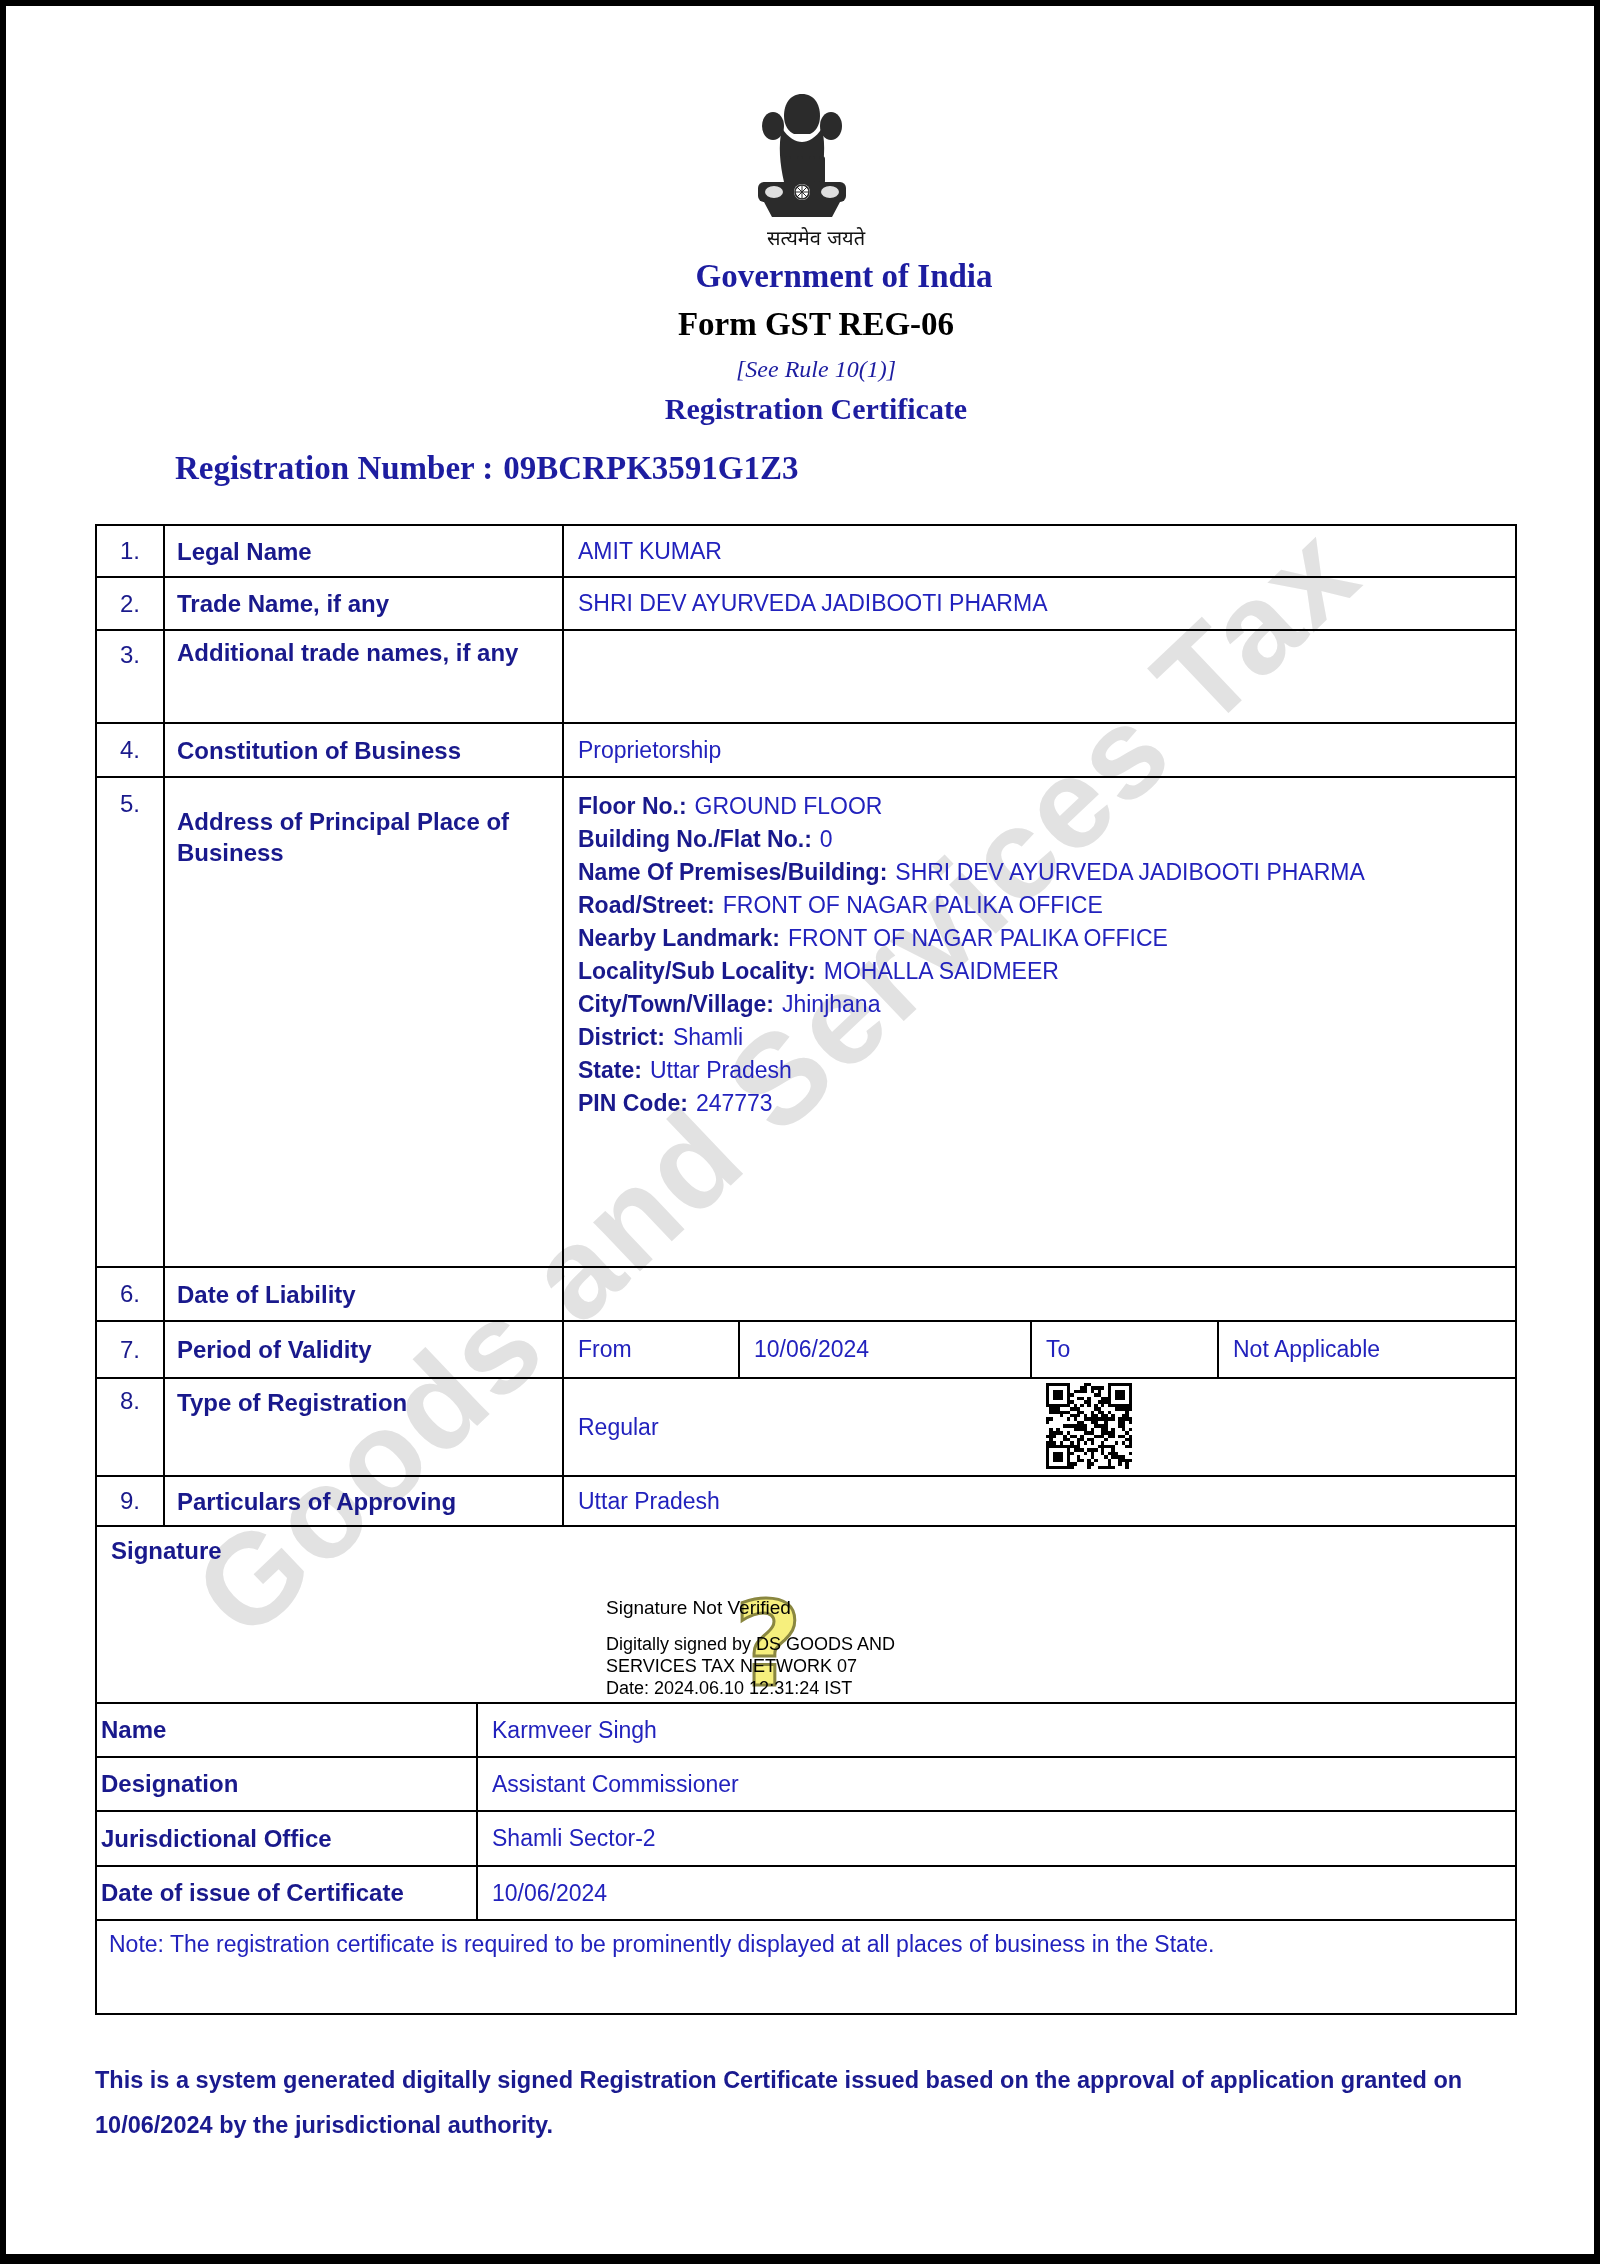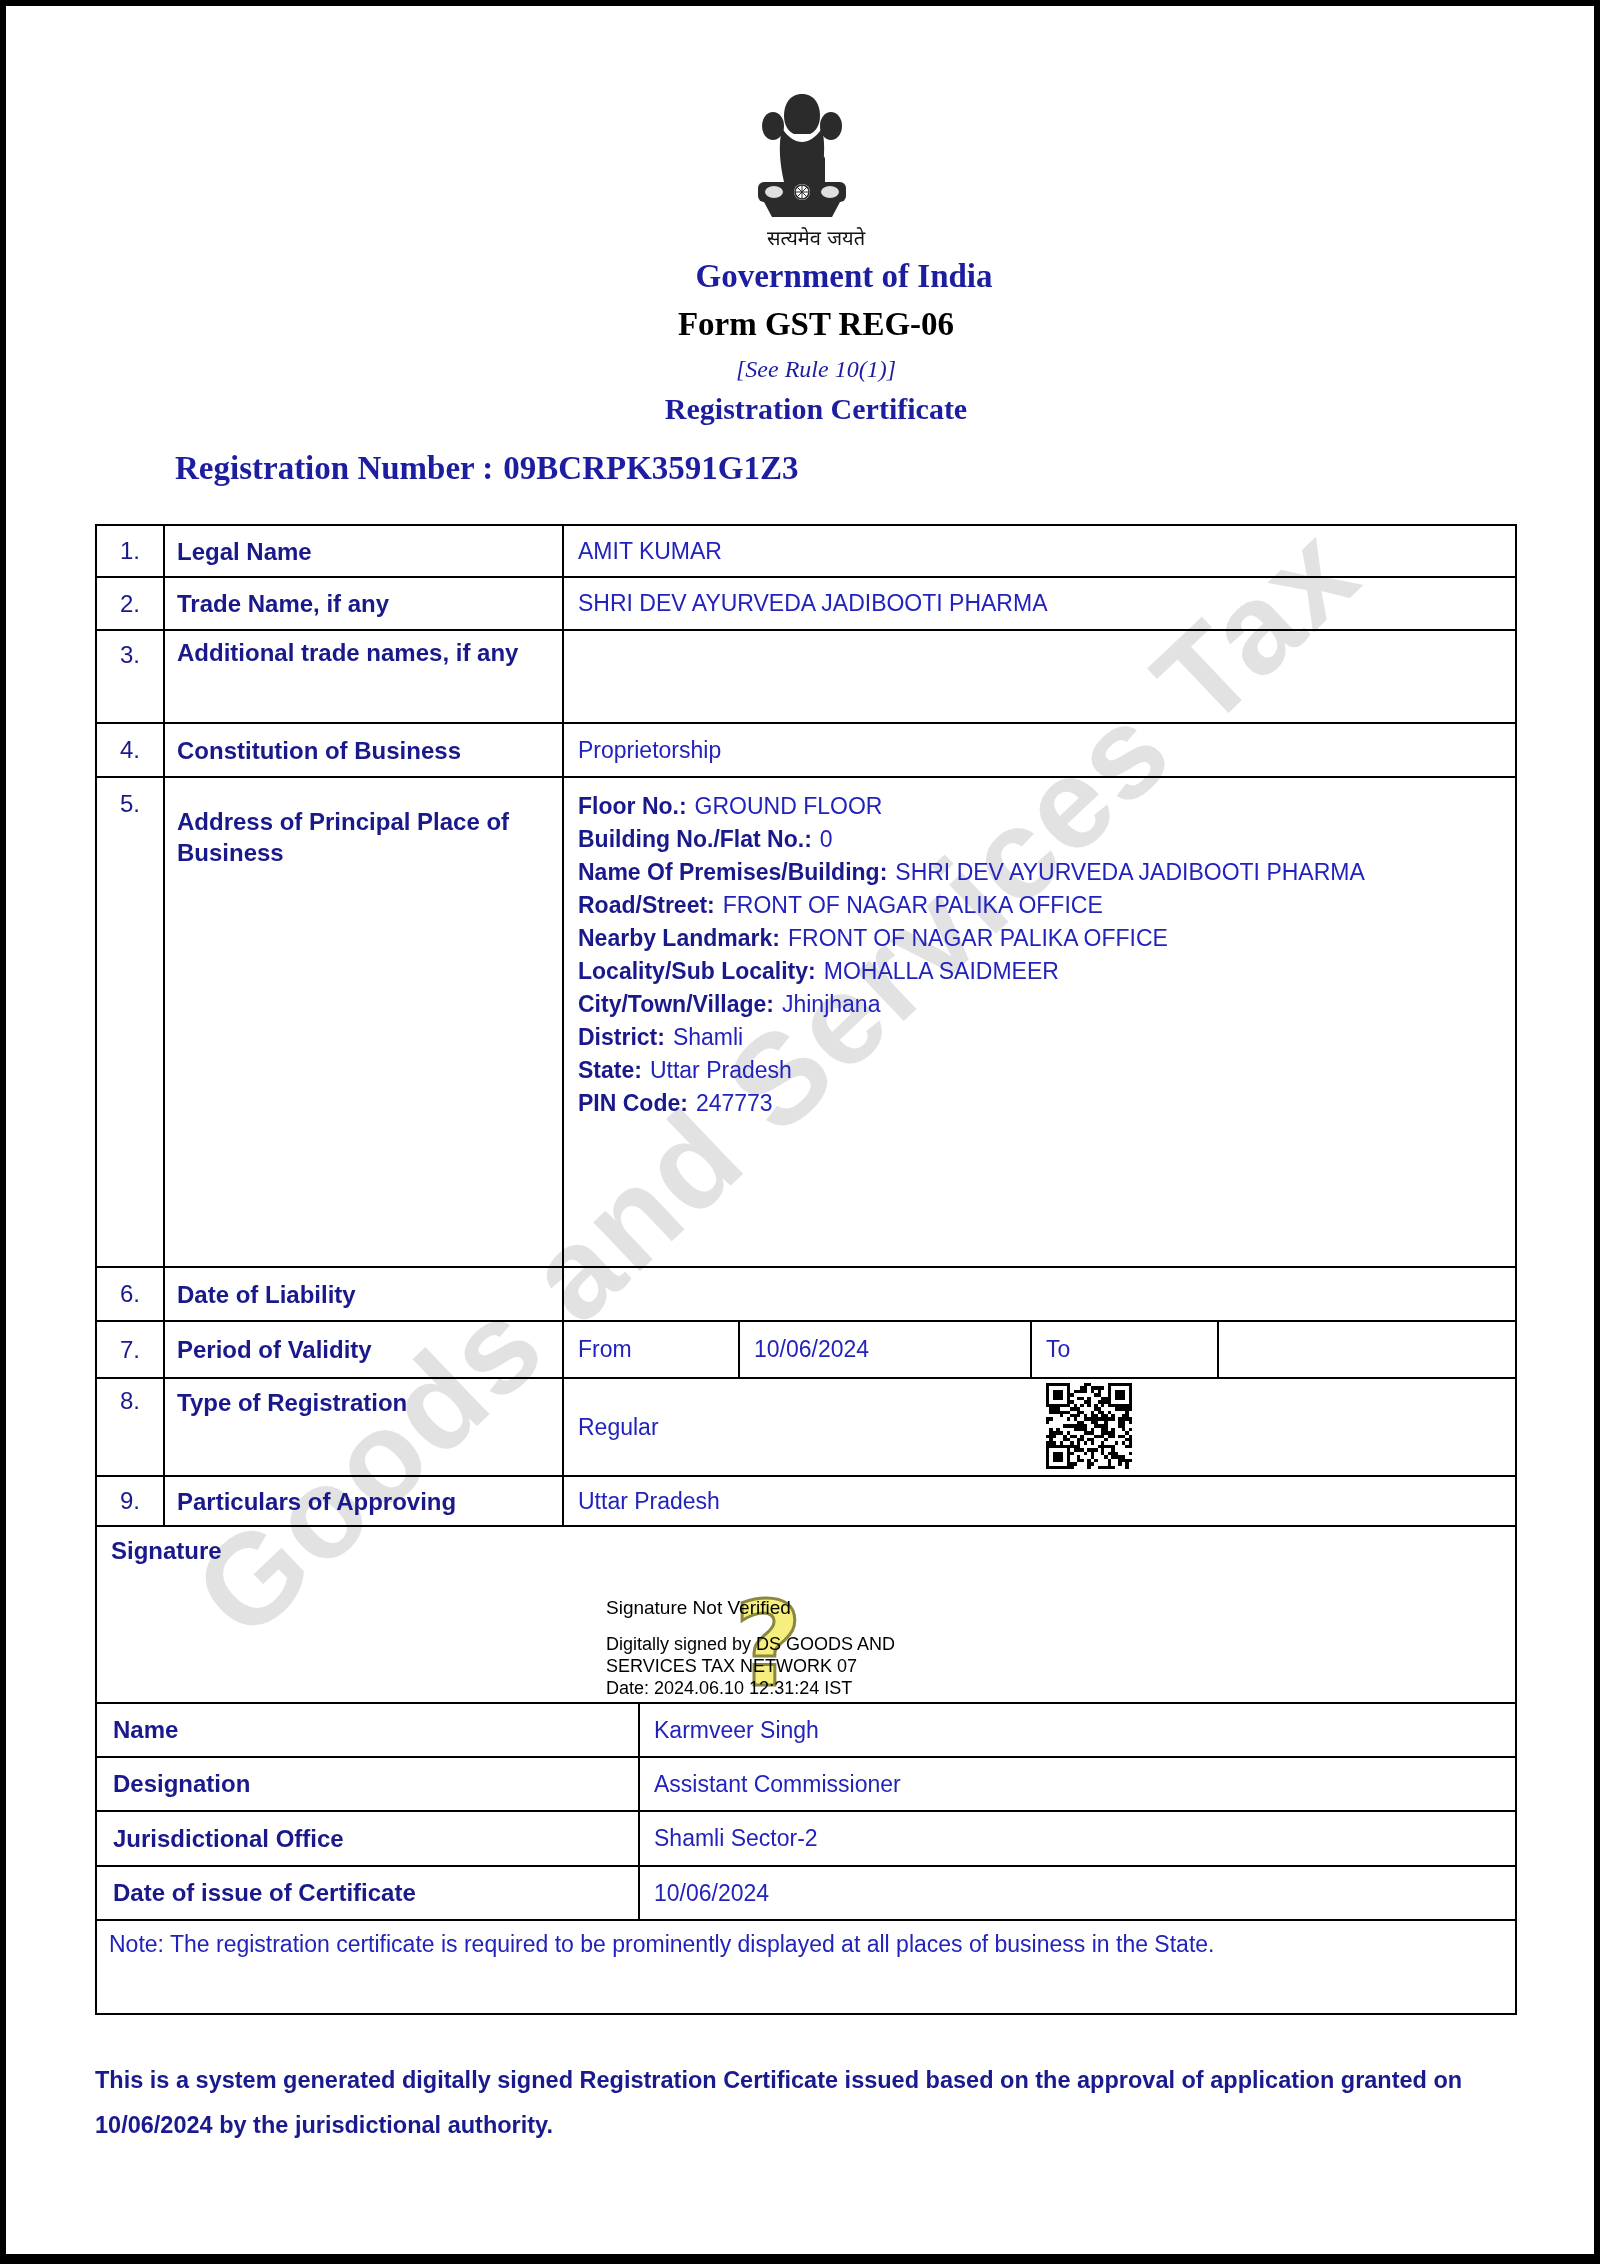--- a/index.html
+++ b/index.html
@@ -63,21 +63,21 @@
   .sig-label{font-weight:bold;font-size:24px;color:#19198c;}
   .stamp{position:absolute;left:509px;top:70px;font-size:18px;color:#000;z-index:2;}
   .stamp .l1{font-size:19px;margin-bottom:14px;position:relative;z-index:2;}
   .stamp .ln{line-height:22px;position:relative;z-index:2;}
   .qmark{
     position:absolute;left:128px;top:-12px;z-index:1;
     font-family:"DejaVu Sans",sans-serif;font-weight:bold;font-size:118px;line-height:118px;
     color:#f6ef7d;-webkit-text-stroke:3px #8a8740;
   }
   
-  .olbl{width:543px;border-right:2px solid #000;padding:6px 16px;display:flex;align-items:center;
+  .olbl{width:381px;border-right:2px solid #000;padding:6px 4px;display:flex;align-items:center;
         font-weight:bold;font-size:24px;color:#19198c;}
   
   .noterow{display:block;padding:10px 12px;font-size:23px;color:#2222bd;}
   
   .footer{
     position:absolute;left:89px;top:2052px;width:1412px;z-index:1;
     font-weight:bold;font-size:23.5px;line-height:45px;color:#1a1a8f;
   }
 </style>
 </head>
@@ -173,20 +173,21 @@
       <div class="c val"></div>
     </div>
 
     <div class="trow h57">
       <div class="c num">7.</div>
       <div class="c lbl">Period of Validity</div>
       <div class="pv">
         <div class="pvc pv-from">From</div>
         <div class="pvc pv-fromv">10/06/2024</div>
         <div class="pvc pv-to">To</div>
+        <div class="pvc pv-tov">Not Applicable</div>
       </div>
     </div>
 
     <div class="trow h98">
       <div class="c num" style="align-items:flex-start;padding-top:8px">8.</div>
       <div class="c lbl" style="align-items:flex-start;padding-top:8px">Type of Registration</div>
       <div class="c val">Regular</div>
       <div class="qr" id="qr">
           <div class="b"></div>
           <div class="b"></div>

